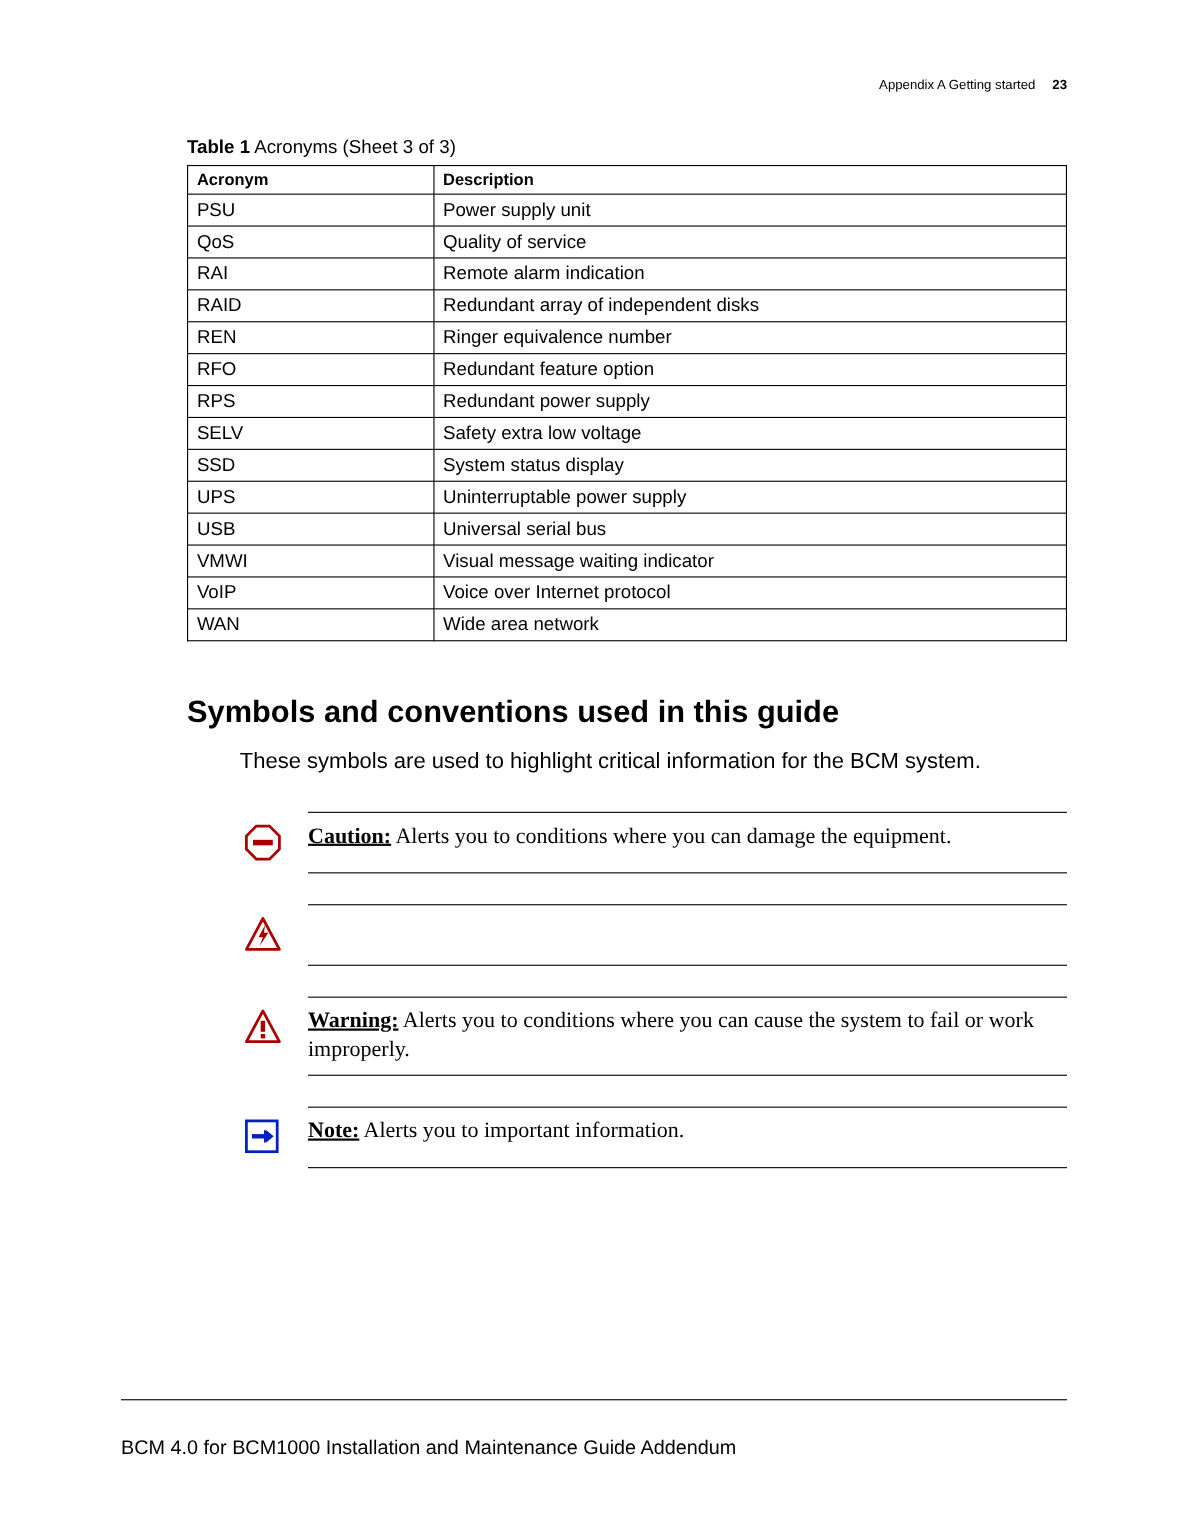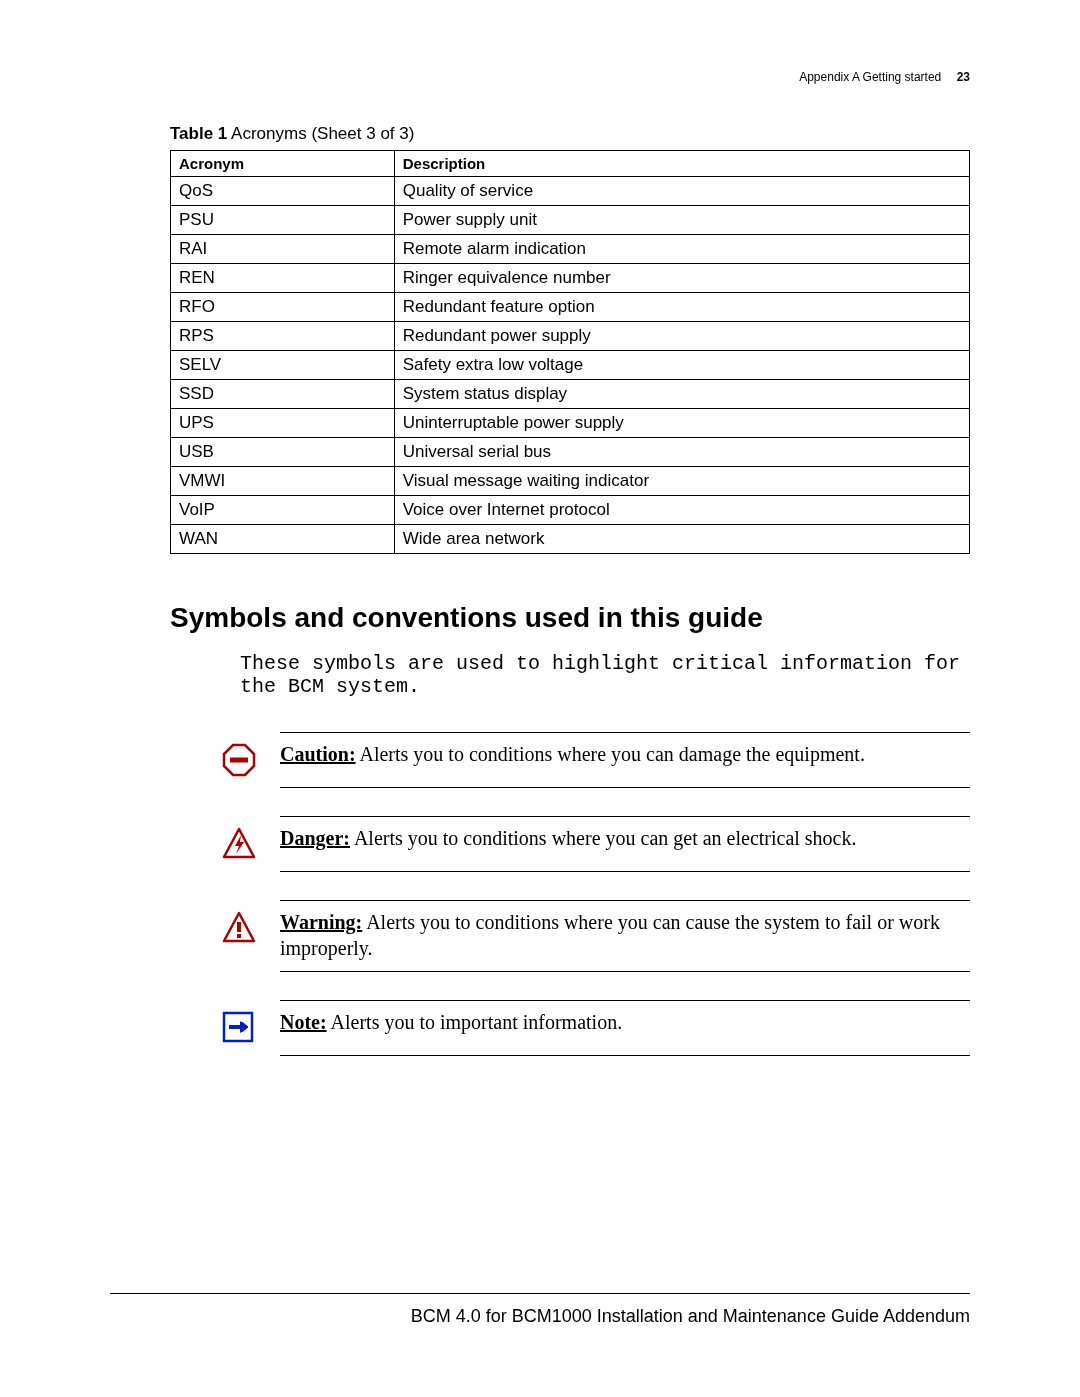--- a/index.html
+++ b/index.html
@@ -43,24 +43,24 @@
   }
   table.acronyms col.col-a { width: 28%; }
   table.acronyms col.col-d { width: 72%; }
   h2.section-heading {
     font-size: 28px;
     font-weight: 700;
     margin-top: 48px;
     margin-bottom: 18px;
   }
   .intro {
-    font-family: Liberation Mono, monospace;
+    font-family: Liberation Sans, sans-serif;
     font-size: 20px;
     margin-bottom: 34px;
-    margin-left: 70px;
+    margin-left: 48px;
   }
   .callout-wrap {
     margin-left: 48px;
     margin-right: 0;
     margin-bottom: 28px;
   }
   .rule {
     border-top: 1px solid #000;
     margin-left: 62px;
   }
@@ -83,22 +83,21 @@
     line-height: 1.3;
     padding-left: 20px;
   }
   .callout-text .label { font-weight: 700; text-decoration: underline; }
   .footer {
     position: absolute;
     bottom: 70px;
     left: 110px;
     right: 110px;
     border-top: 1px solid #000;
-    padding-top: 12px;
-    text-align: right;
+    padding-top: 33px;
     font-size: 18px;
   }
   svg { display: block; }
 </style>
 </head>
 <body>
 
 <svg width="0" height="0" style="position:absolute">
   <defs>
     <g id="svg-caution">
@@ -144,32 +143,36 @@
         <col class="col-d">
       </colgroup>
     <thead>
       <tr>
         <th>Acronym</th>
         <th>Description</th>
       </tr>
     </thead>
     <tbody id="acronym-body">
         <tr>
+          <td>PSU</td>
+          <td>Power supply unit</td>
+        </tr>
+        <tr>
           <td>QoS</td>
           <td>Quality of service</td>
         </tr>
         <tr>
-          <td>PSU</td>
-          <td>Power supply unit</td>
-        </tr>
-        <tr>
           <td>RAI</td>
           <td>Remote alarm indication</td>
         </tr>
         <tr>
+          <td>RAID</td>
+          <td>Redundant array of independent disks</td>
+        </tr>
+        <tr>
           <td>REN</td>
           <td>Ringer equivalence number</td>
         </tr>
         <tr>
           <td>RFO</td>
           <td>Redundant feature option</td>
         </tr>
         <tr>
           <td>RPS</td>
           <td>Redundant power supply</td>
@@ -223,21 +226,20 @@
         <div class="rule"></div>
       </div>
       <div class="callout-wrap">
         <div class="rule"></div>
         <div class="callout-row">
           <div class="callout-icon">
             <svg width="34" height="34" viewBox="0 0 34 34">
               <use href="#svg-danger"></use>
             </svg>
           </div>
-          <div class="callout-text"><span class="label">Danger:</span><span> Alerts you to conditions where you can get an electrical shock.</span></div>
         </div>
         <div class="rule"></div>
       </div>
       <div class="callout-wrap">
         <div class="rule"></div>
         <div class="callout-row">
           <div class="callout-icon">
             <svg width="34" height="34" viewBox="0 0 34 34">
               <use href="#svg-warning"></use>
             </svg>

